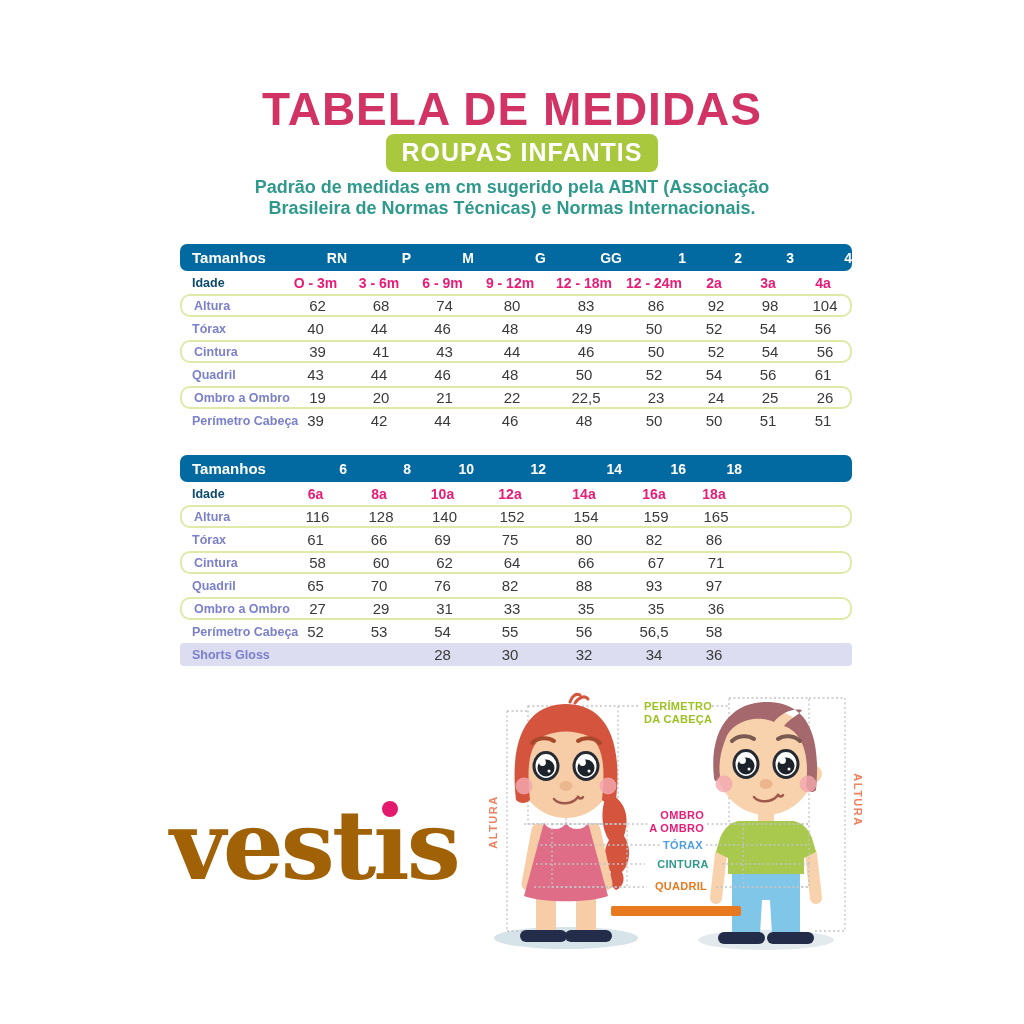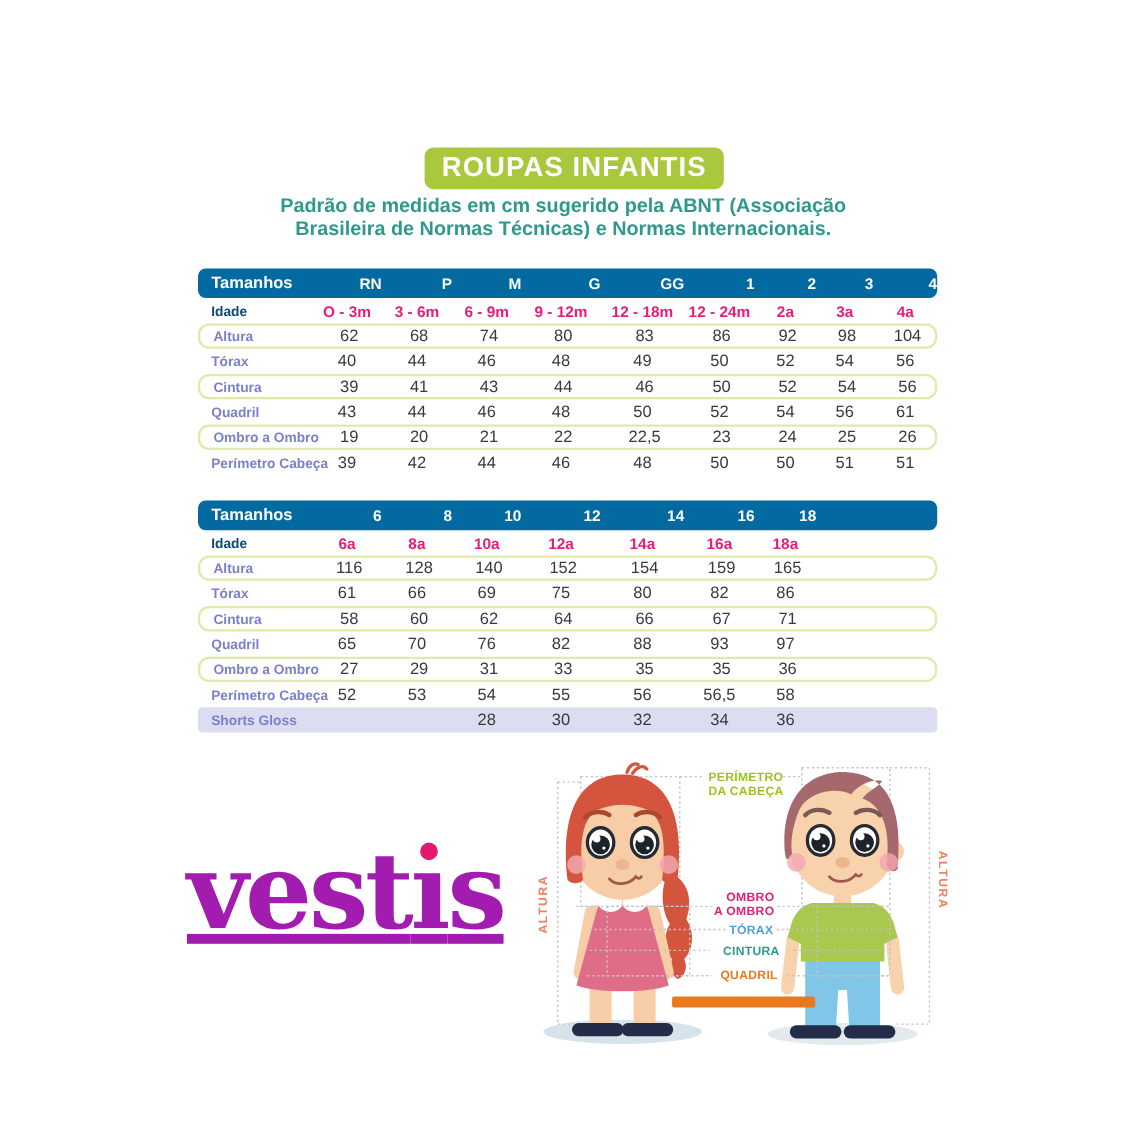--- a/index.html
+++ b/index.html
@@ -34,36 +34,37 @@
   .trow > :nth-child(7){width:64px;flex:none;}
   .trow > :nth-child(8){width:56px;flex:none;}
   .trow > :nth-child(9){width:52px;flex:none;}
   .trow > :nth-child(10){width:58px;flex:none;}
   .r-bordered{border:2px solid #dfe9a8;border-radius:10px;}
   .r-shaded{background:#dcddf1;border-radius:4px;justify-content:center;}
   .r-idade .lbl{color:#0c4a6e;}
   .r-idade .cell{color:#e61c77;font-weight:bold;font-size:14px;}
 
   
-  .logo{position:absolute;left:170px;top:763px;font-family:"DejaVu Serif",serif;
-        font-weight:bold;font-size:96px;line-height:1;color:#a21caf;letter-spacing:-3px;text-decoration:underline;}
+  .logo{position:absolute;left:170px;top:798px;font-family:"DejaVu Serif",serif;
+        font-weight:bold;font-size:96px;line-height:1;color:#a16207;letter-spacing:-3px;}
   .logo .logo-i{position:relative;}
   .logo .logo-i::before{content:"";position:absolute;left:50%;transform:translateX(-50%);
         top:12px;width:16px;height:16px;border-radius:50%;background:#e3196e;}
 
   
   #diagram{position:absolute;left:480px;top:688px;}
   .dlabel{font-family:"Liberation Sans",sans-serif;font-weight:bold;font-size:11px;letter-spacing:.3px;}
   .dalt{font-family:"Liberation Sans",sans-serif;font-weight:bold;font-size:11px;letter-spacing:1.5px;}
 </style>
 </head>
 <body>
 
 <div id="page">
 
+  <div class="title">TABELA DE MEDIDAS</div>
 
   <div class="badge-wrap">
     <span class="badge">ROUPAS INFANTIS</span>
   </div>
 
   <div class="desc l2">Brasileira de Normas Técnicas) e Normas Internacionais.</div>
   <div class="desc l1">Padrão de medidas em cm sugerido pela ABNT (Associação</div>
 
   <div id="table1" class="sizetable">
       <div class="trow thead">

